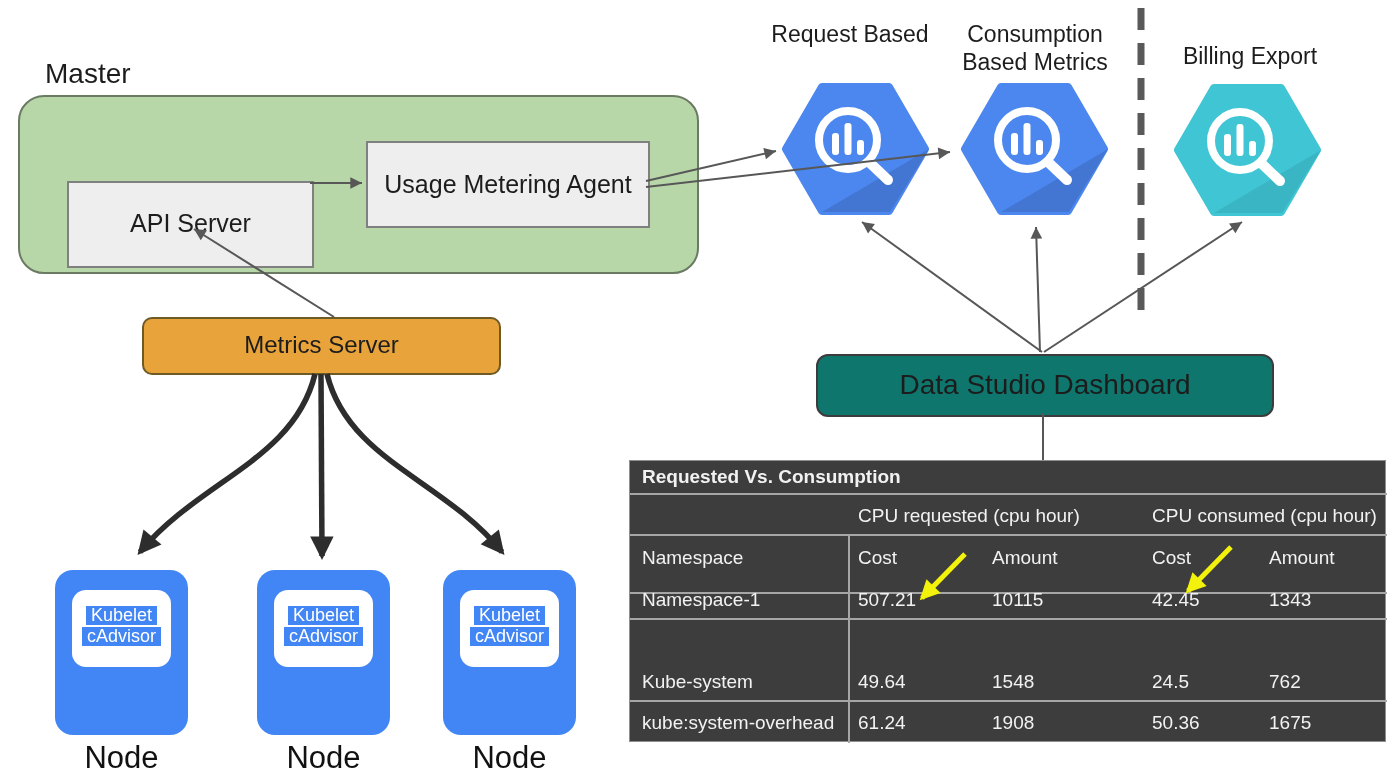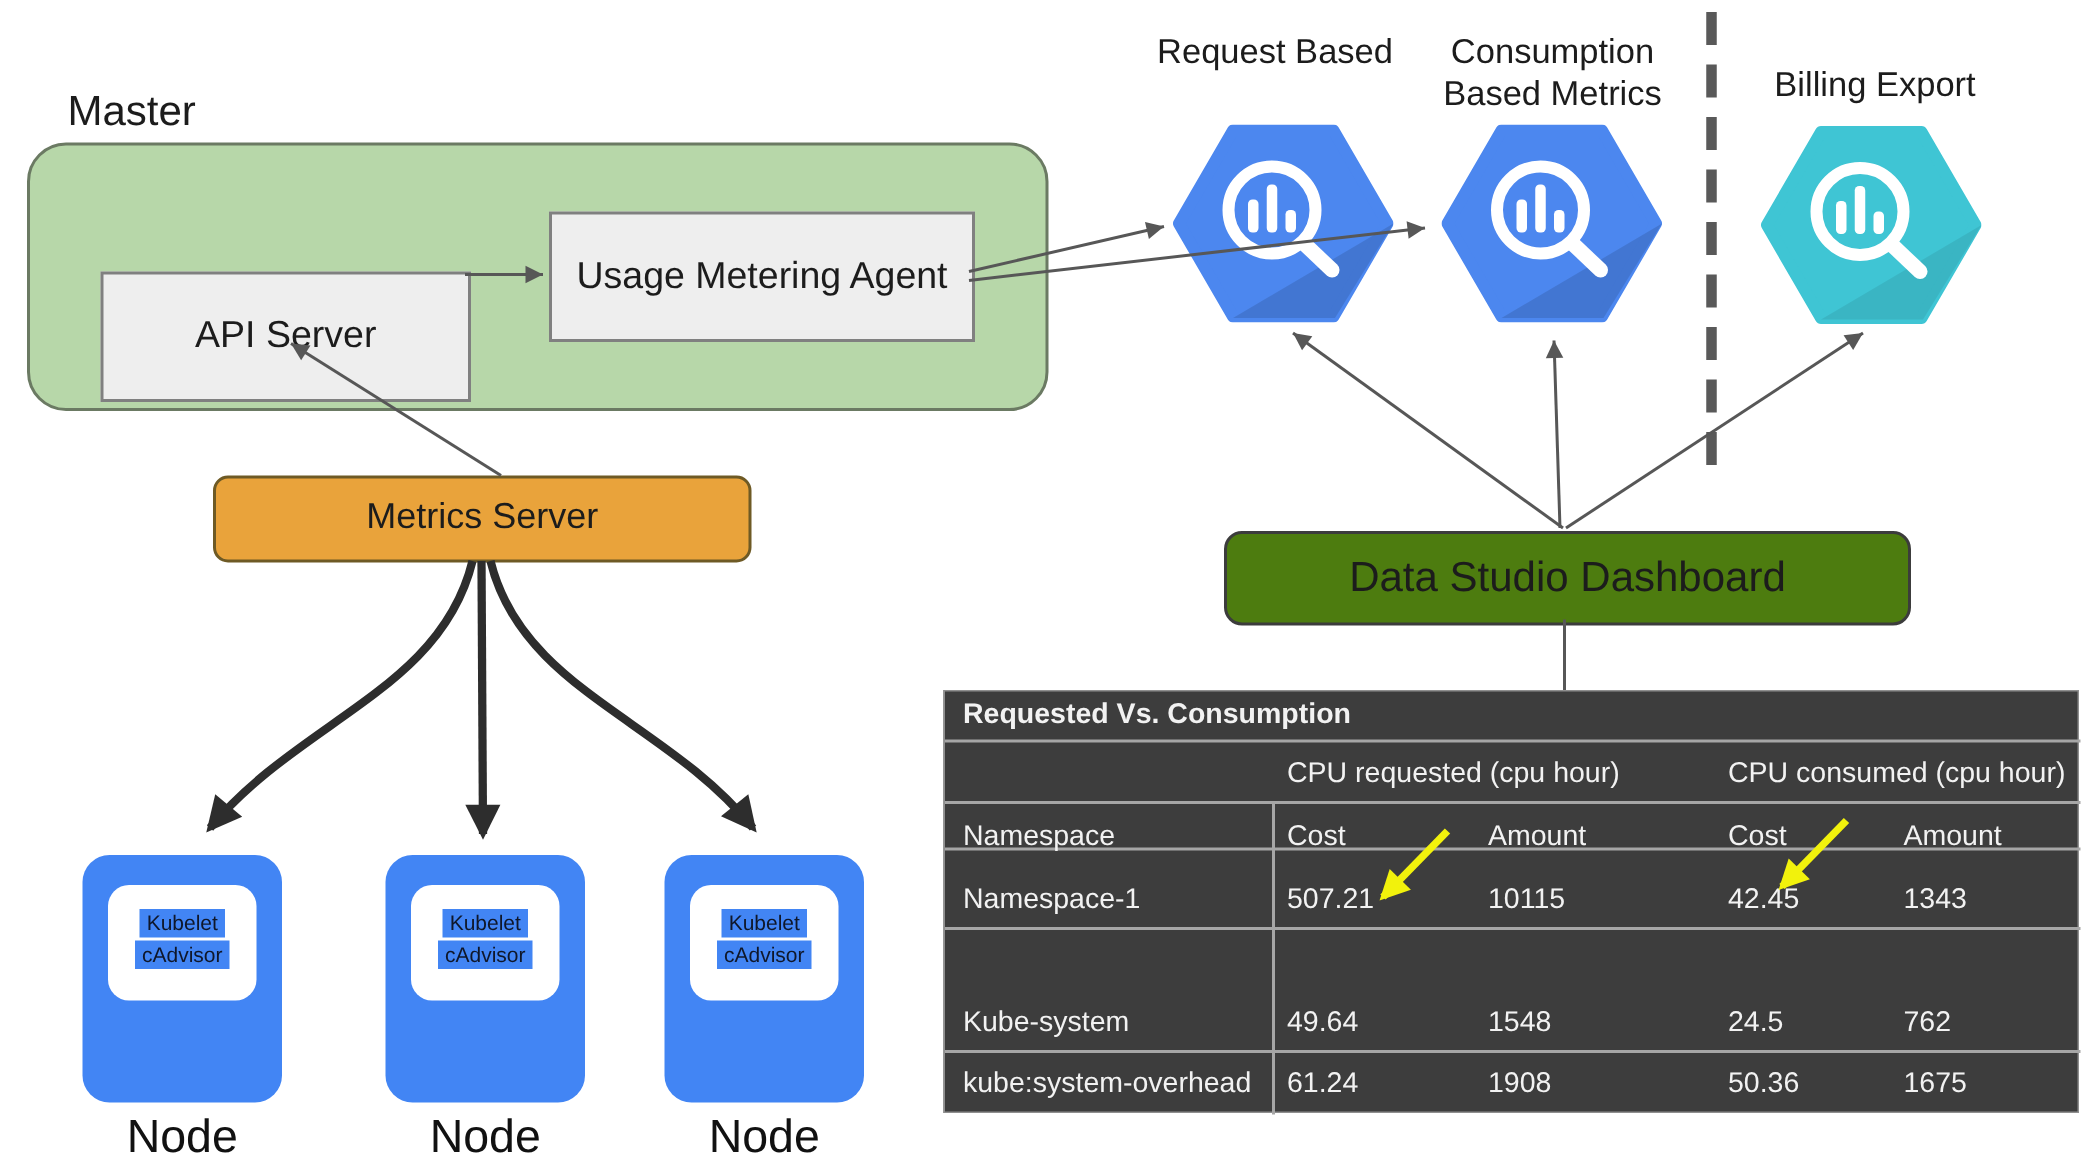--- a/index.html
+++ b/index.html
@@ -18,41 +18,41 @@
 
   
   .metrics-box{left:142px;top:317px;width:355px;height:54px;background:#e9a33b;
                border:2px solid #6e5a25;border-radius:10px;text-align:center;
                font-size:24px;line-height:52px;}
 
   
   .node-box{top:570px;width:133px;height:165px;background:#4285f4;border-radius:18px;}
   .node-inner{position:absolute;left:17px;top:20px;width:99px;height:77px;background:#ffffff;
               border-radius:14px;text-align:center;padding-top:15px;box-sizing:border-box;}
-  .badge{display:inline-block;background:#4285f4;color:#0f172a;font-size:14px;
+  .badge{display:inline-block;background:#4285f4;color:#ffffff;font-size:18px;
          line-height:19px;padding:0 5px;margin:1px 0;}
   .node-label{position:absolute;left:0;top:170px;width:133px;text-align:center;
               font-size:31px;color:#111;}
 
   
   .hexlabel{width:240px;text-align:center;font-size:23px;line-height:28px;color:#1c1c1c;}
 
   
-  .ds-box{left:816px;top:354px;width:454px;height:59px;background:#4d7c0f;
+  .ds-box{left:816px;top:354px;width:454px;height:59px;background:#0f766e;
           border:2px solid #3c3c3c;border-radius:12px;text-align:center;
           font-size:28px;line-height:57px;}
 
   
   .utable{left:629px;top:460px;width:757px;height:282px;background:#3d3d3d;
           color:#f2f2f2;font-size:19px;box-sizing:border-box;border:1px solid #8f8f8f;}
   .trow{position:absolute;left:0;width:757px;border-bottom:2px solid #a6a6a6;box-sizing:border-box;}
   .trow span{position:absolute;white-space:nowrap;}
   .row-title{top:0;height:34px;line-height:32px;font-weight:bold;}
   .row-group{top:34px;height:41px;line-height:41px;}
-  .row-head{top:75px;height:31px;line-height:43px;}
+  .row-head{top:75px;height:58px;line-height:43px;}
   .row-d0{top:118px;height:41px;line-height:41px;}
   .row-d1{top:159px;height:41px;line-height:41px;}
   .row-d2{top:200px;height:41px;line-height:41px;}
   .row-d3{top:241px;height:41px;line-height:41px;border-bottom:none;}
   .c0{left:12px;} .c1{left:228px;} .c2{left:362px;} .c3{left:502px;margin-left:20px;} .c4{left:639px;}
   .vdiv{position:absolute;left:218px;top:75px;width:2px;height:207px;background:#a6a6a6;}
 
   .overlay{left:0;top:0;width:1400px;height:782px;pointer-events:none;}
 </style>
 </head>

